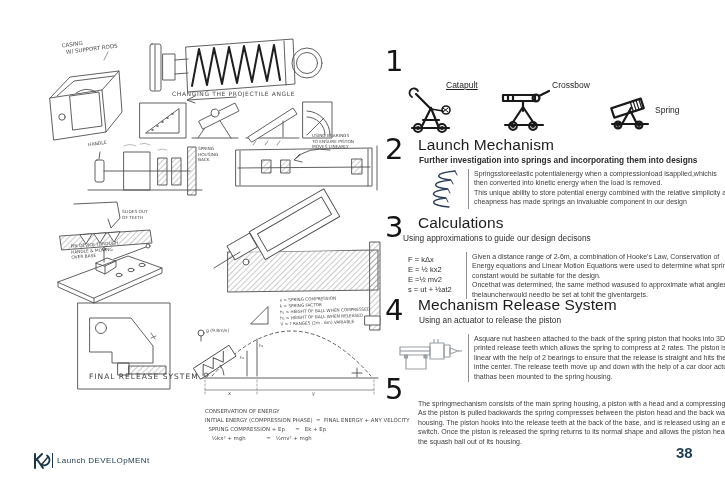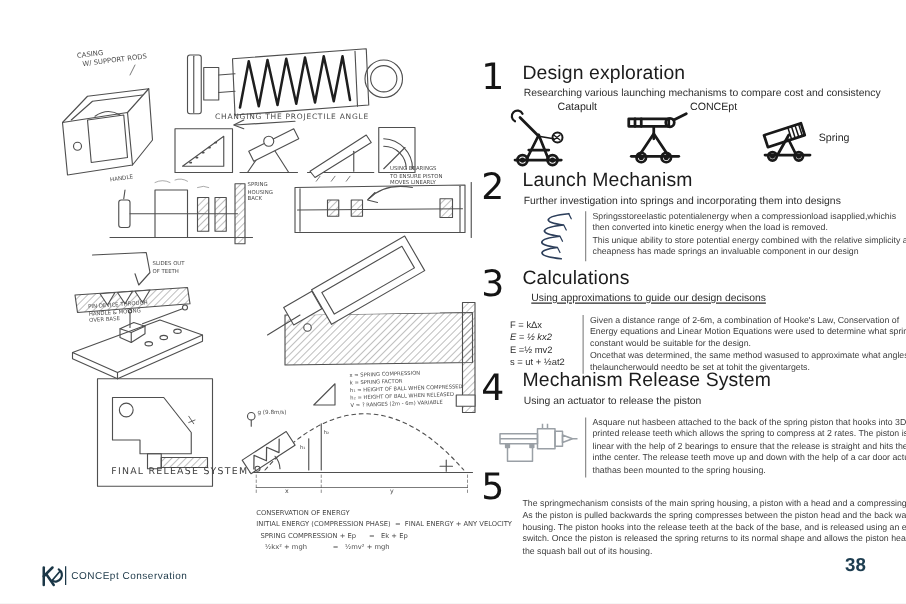--- a/index.html
+++ b/index.html
@@ -205,25 +205,23 @@
     <div class="slabel" style="left:259px;top:343px;font-size:4.2px;">h₂</div>
     <div class="slabel" style="left:228px;top:390px;font-size:5px;">x</div>
     <div class="slabel" style="left:312px;top:390px;font-size:5px;">y</div>
     <div class="slabel" style="left:205px;top:407px;font-size:5.4px;line-height:9px;">CONSERVATION OF ENERGY
 INITIAL ENERGY (COMPRESSION PHASE)  =  FINAL ENERGY + ANY VELOCITY
   SPRING COMPRESSION + Ep      =   Ek + Ep
     ½kx² + mgh            =   ½mv² + mgh</div>
   </div>
 
   <div class="num" style="left:385px;top:44px;">1</div>
-  <div class="title" style="left:418px;top:50px;">Design exploration</div>
-  <div class="subtitle" style="left:419px;top:69px;">Researching various launching mechanisms to compare cost and consistency</div>
-
-  <div class="optlabel" style="left:446px;top:80px;">Catapult</div>
-  <div class="optlabel" style="left:552px;top:80px;">CONCEpt</div>
+
+  <div class="optlabel" style="left:446px;top:80px;text-decoration:underline;">Catapult</div>
+  <div class="optlabel" style="left:552px;top:80px;">Crossbow</div>
   <div class="optlabel" style="left:655px;top:80px;margin-top:25px;">Spring</div>
 
   <div style="position:absolute;left:408px;top:87px;">
     <svg width="48" height="47" viewBox="0 0 48 47" fill="none" stroke="#191919" stroke-width="2.2" stroke-linecap="round" stroke-linejoin="round">
       <circle cx="10" cy="41" r="4"></circle>
         <circle cx="10" cy="41" r="1" fill="#191919"></circle>
       <circle cx="34" cy="41" r="4"></circle>
         <circle cx="34" cy="41" r="1" fill="#191919"></circle>
       <path d="M4,41 L41,41"></path>
       <path d="M13,41 L23,21 M31,41 L23,21"></path>
@@ -260,39 +258,39 @@
       <path d="M6,32 L42,32"></path>
       <circle cx="12" cy="33" r="3.4"></circle>
         <circle cx="12" cy="33" r="0.9" fill="#191919"></circle>
       <circle cx="33" cy="33" r="3.4"></circle>
         <circle cx="33" cy="33" r="0.9" fill="#191919"></circle>
     </svg>
   </div>
 
   <div class="num" style="left:385px;top:132px;">2</div>
   <div class="title" style="left:418px;top:136px;">Launch Mechanism</div>
-  <div class="subtitle" style="left:419px;top:155px;">Further investigation into springs and incorporating them into designs</div>
+  <div class="subtitle" style="left:419px;top:155px;font-weight:bold;">Further investigation into springs and incorporating them into designs</div>
 
   <div style="position:absolute;left:428px;top:166px;">
     <svg width="32" height="48" viewBox="0 0 32 48" fill="none" stroke="#2c3e5a" stroke-width="1.4" stroke-linecap="round">
       <path d="M27,5 C7,7 5,12 23,14 C4,16 2,21 20,23 C2,25 0,30 18,32 C1,34 1,39 21,41"></path>
       <path d="M27,5 L29,9 M23,14 L25,18 M20,23 L22,27 M18,32 L20,36" stroke-width="1"></path>
     </svg>
   </div>
   <div class="body" style="left:468px;top:169px;height:40px;">Springsstoreelastic potentialenergy when a compressionload isapplied,whichis
 then converted into kinetic energy when the load is removed.
 This unique ability to store potential energy combined with the relative simplicity and
 cheapness has made springs an invaluable component in our design</div>
 
   <div class="num" style="left:385px;top:210px;">3</div>
   <div class="title" style="left:418px;top:214px;">Calculations</div>
-  <div class="subtitle" style="left:425px;top:233px;text-decoration:underline;">Using approximations to guide our design decisons</div>
+  <div class="subtitle" style="left:403px;top:233px;">Using approximations to guide our design decisons</div>
 
   <div class="formline" style="left:408px;top:255px;">F = kΔx</div>
-  <div class="formline" style="left:408px;top:265px;font-style:italic;">E = ½ kx2</div>
+  <div class="formline" style="left:408px;top:265px;">E = ½ kx2</div>
   <div class="formline" style="left:408px;top:275px;">E =½ mv2</div>
   <div class="formline" style="left:408px;top:285px;">s = ut + ½at2</div>
 
   <div class="body" style="left:466px;top:252px;height:47px;">Given a distance range of 2-6m, a combination of Hooke's Law, Conservation of
 Energy equations and Linear Motion Equations were used to determine what spring
 constant would be suitable for the design.
 Oncethat was determined, the same method wasused to approximate what angles
 thelauncherwould needto be set at tohit the giventargets.</div>
 
   <div class="num" style="left:385px;top:293px;">4</div>
@@ -329,16 +327,16 @@
   <div style="position:absolute;left:33px;top:452px;">
     <svg width="18" height="18" viewBox="0 0 18 18" fill="none" stroke="#1b3747" stroke-width="2" stroke-linecap="round">
       <path d="M2,2 V16"></path>
       <path d="M2,9 L9,2"></path>
       <path d="M4.5,8 L10,16"></path>
       <path d="M14,3.5 A5.2,5.2 0 1 1 8.5,12.5" stroke-width="1.8"></path>
       <path d="M9,12 L15,5" stroke-width="1.4"></path>
     </svg>
   </div>
   <div class="logo-divider"></div>
-  <div class="logo-text">CONCEpt Conservation</div>
+  <div class="logo-text">Launch DEVELOpMENt</div>
   <div class="page-number">38</div>
 
 </div>
 
 </body></html>

